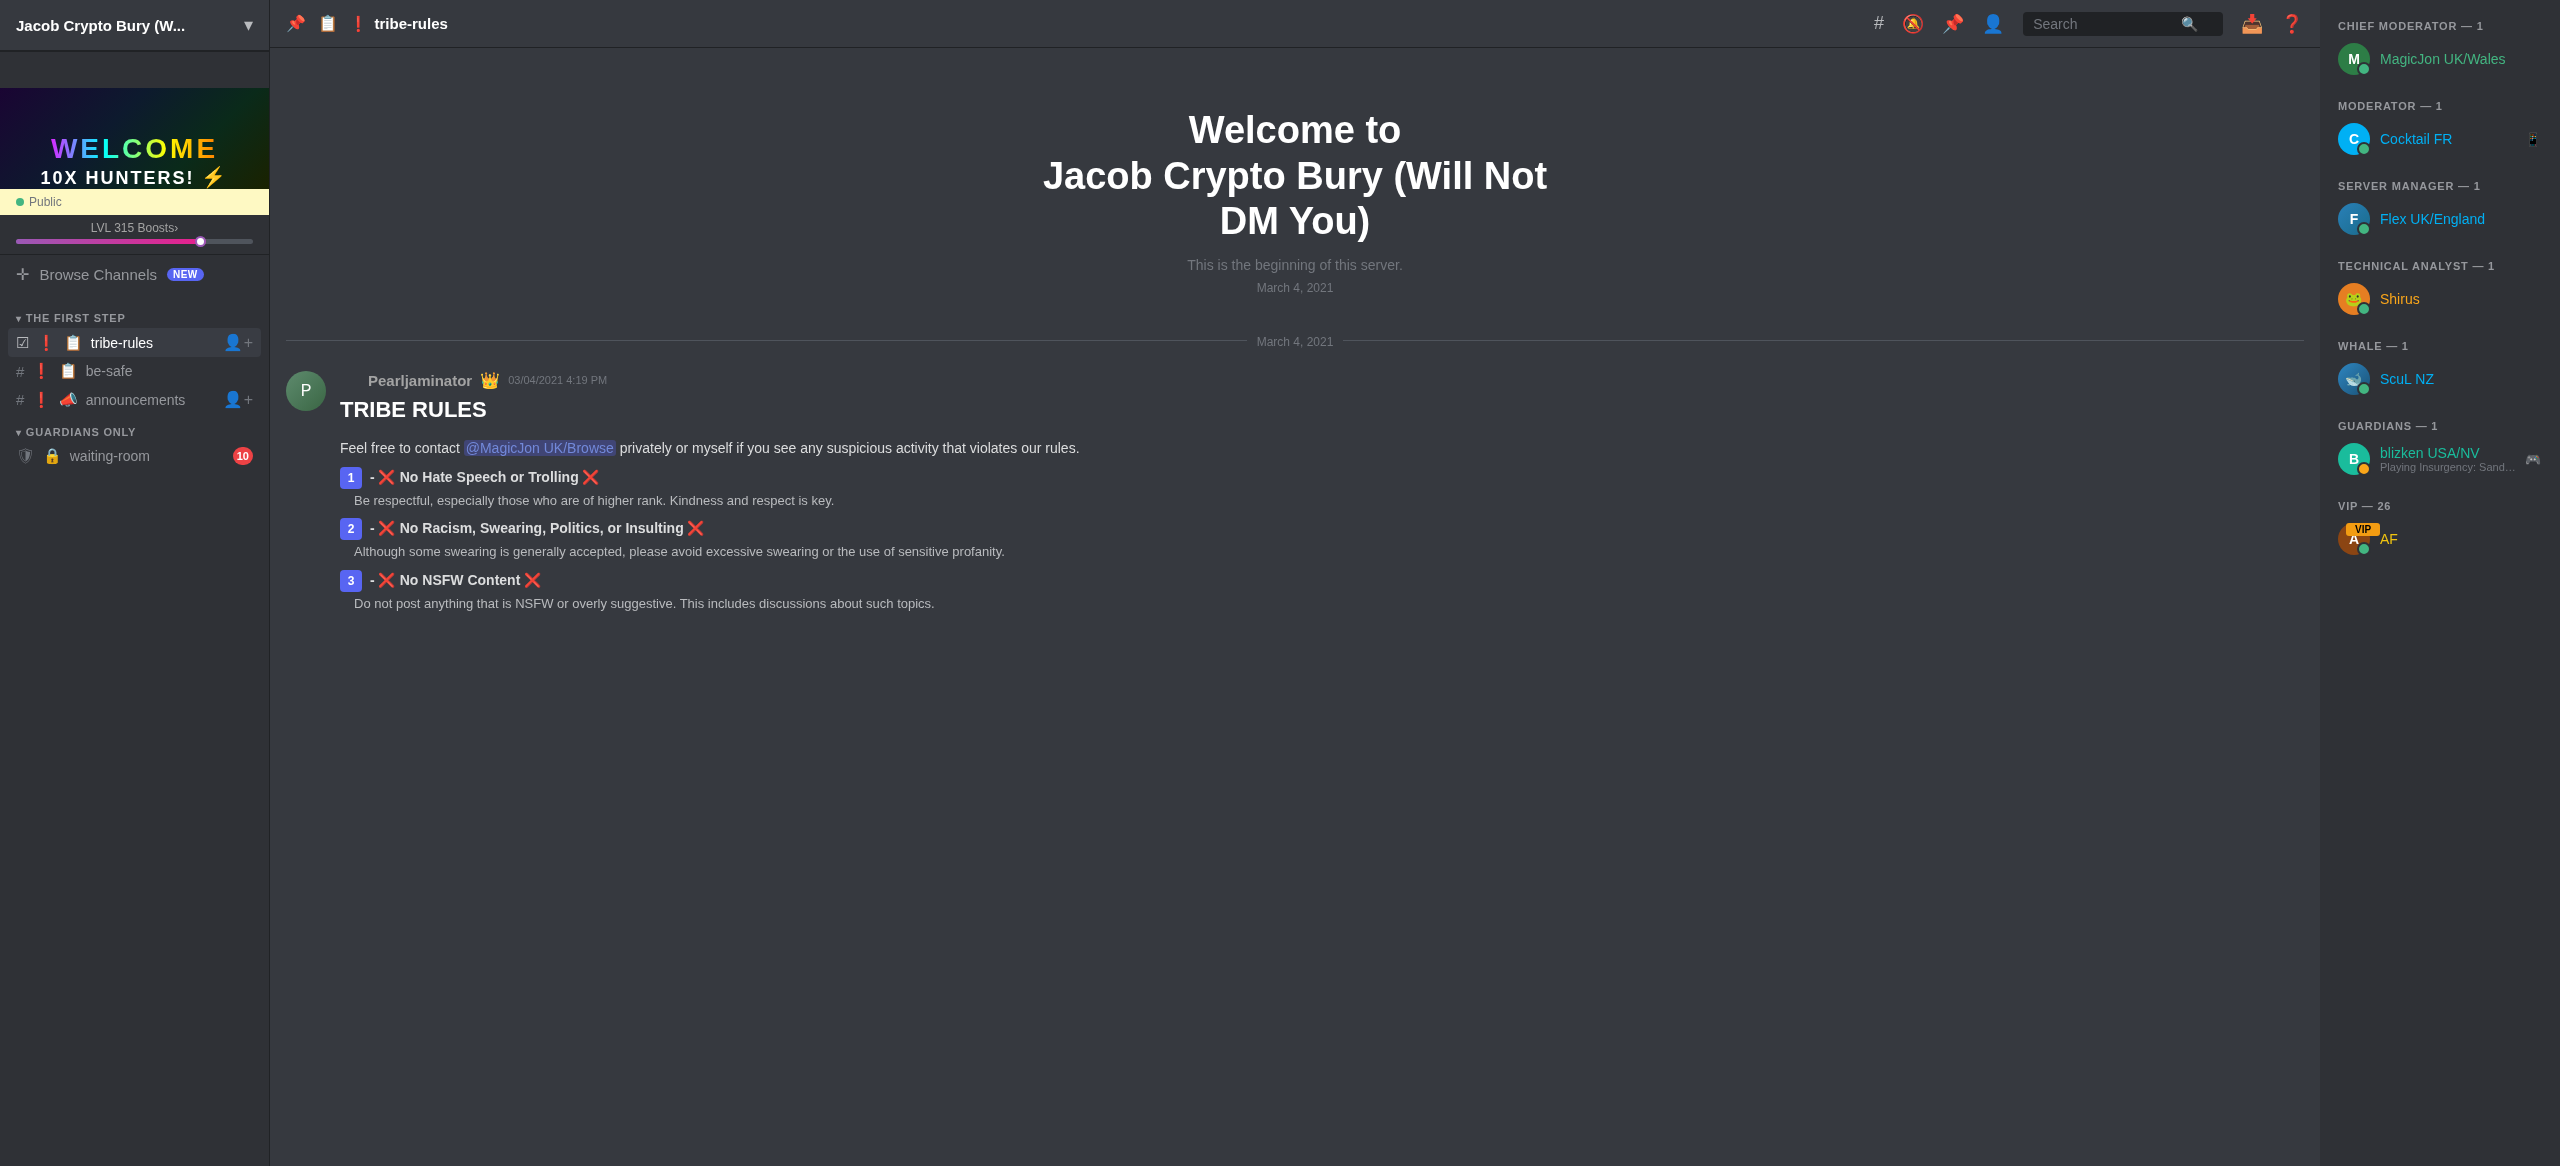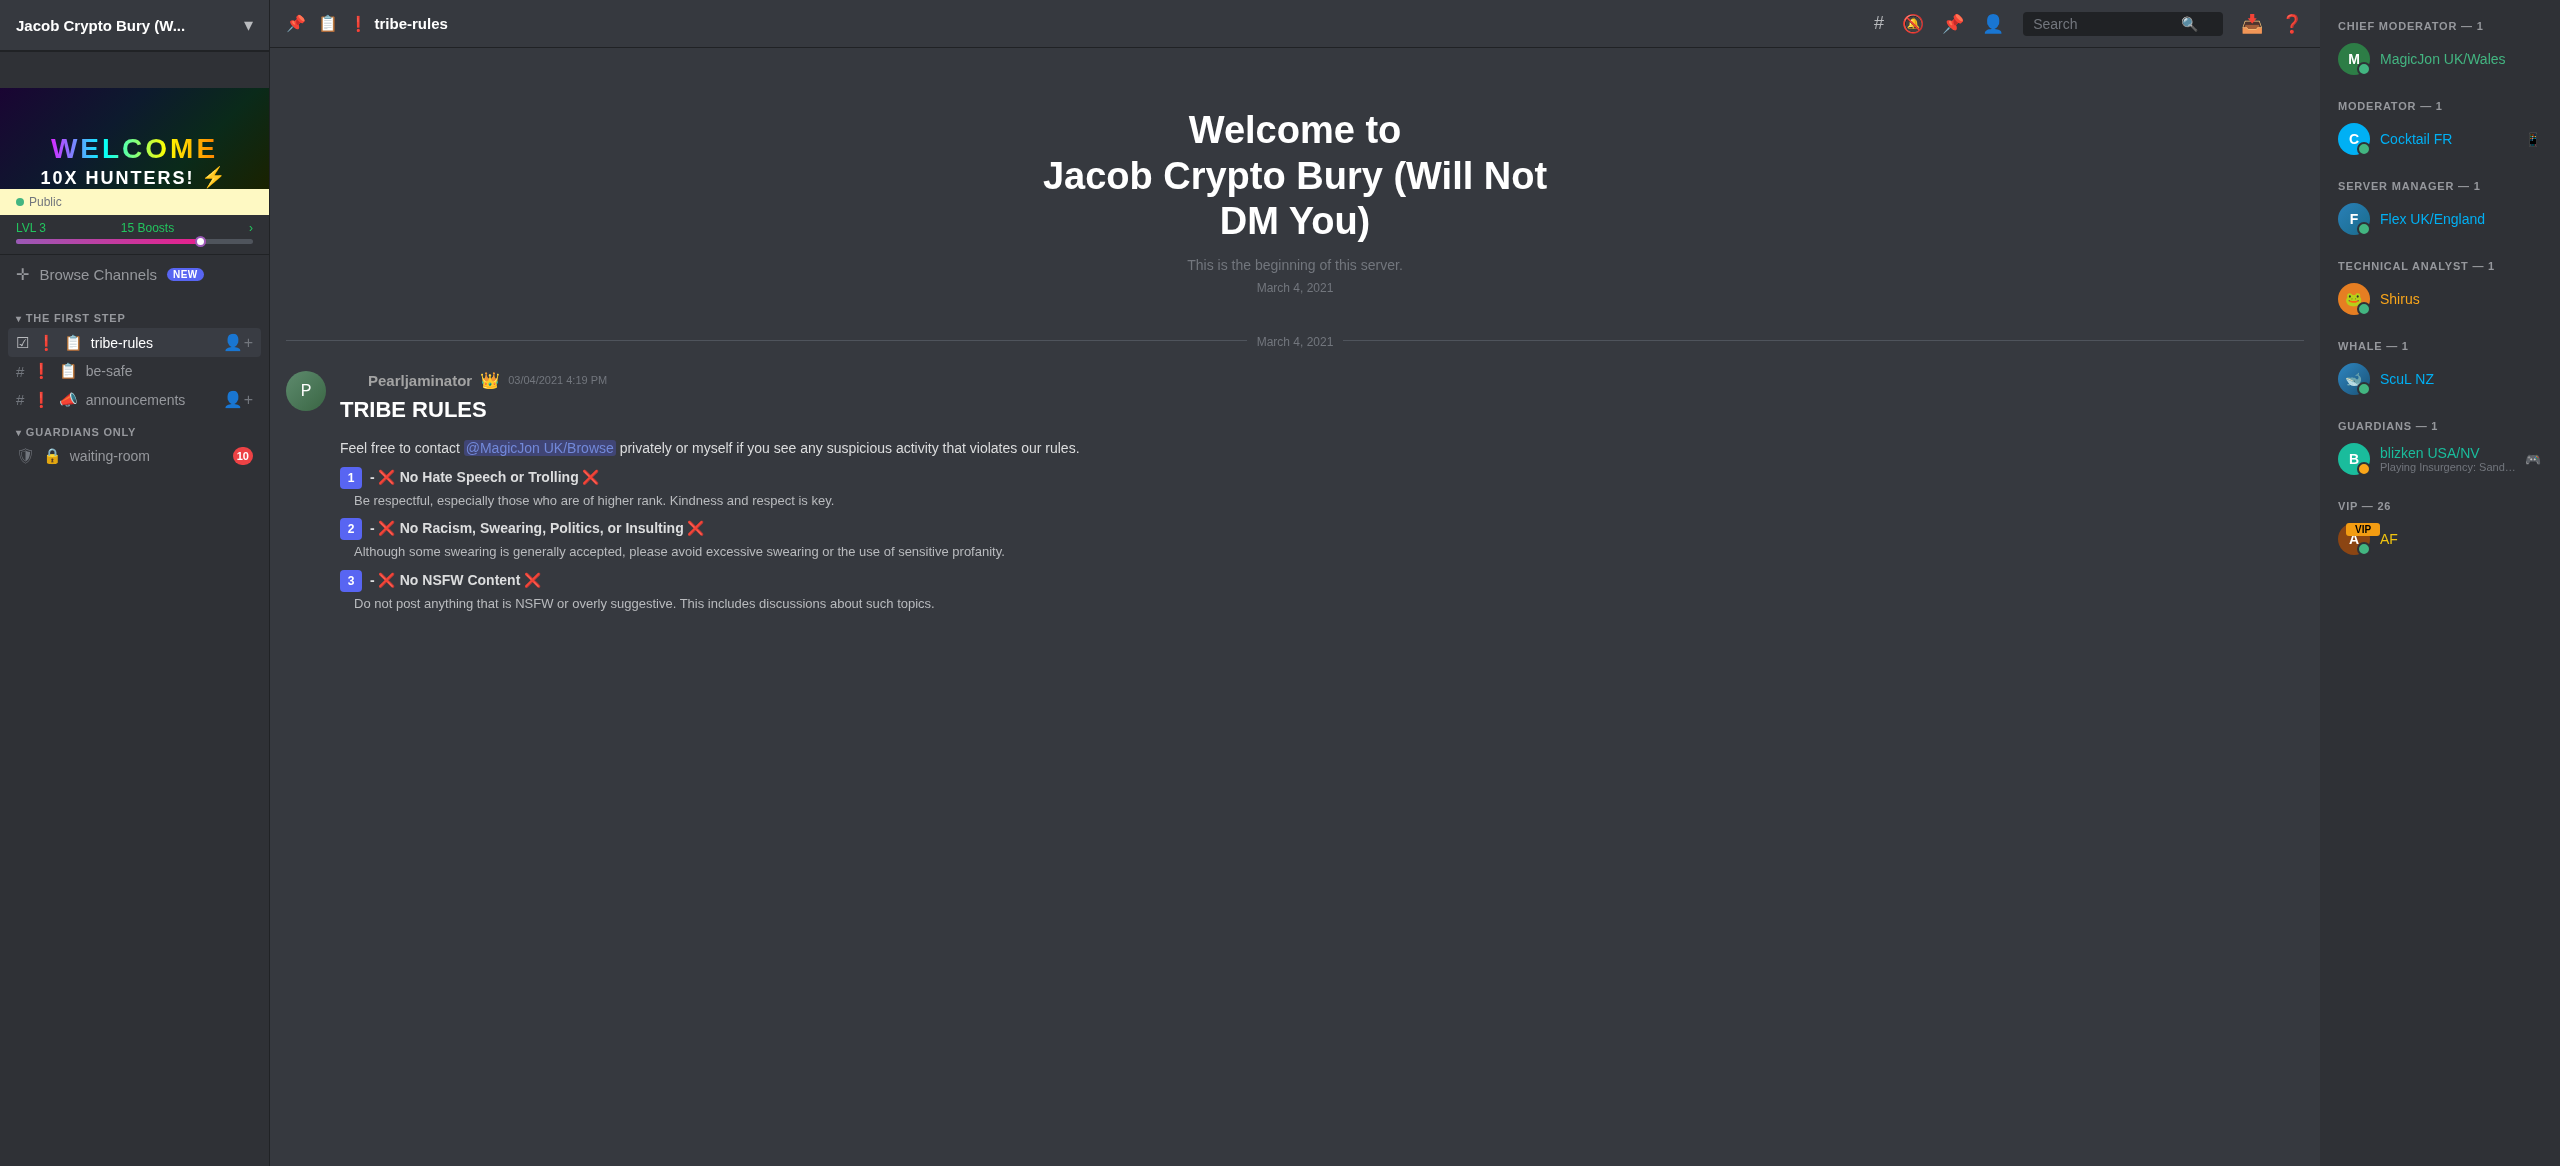--- a/index.html
+++ b/index.html
@@ -96,23 +96,23 @@
       border-radius: 50%;
     }
 
     .boost-bar-container {
       background: #2f3136;
       padding: 6px 16px 10px;
       border-bottom: 1px solid #202225;
     }
     .boost-bar-info {
       display: flex;
-      justify-content: space-between;
+      justify-content: center;
       font-size: 12px;
-      color: #22c55e;
+      color: #a3a3a3;
       margin-bottom: 4px;
     }
     .boost-bar-track {
       height: 5px;
       background: #4f545c;
       border-radius: 3px;
       position: relative;
     }
     .boost-bar-fill {
       height: 100%;

